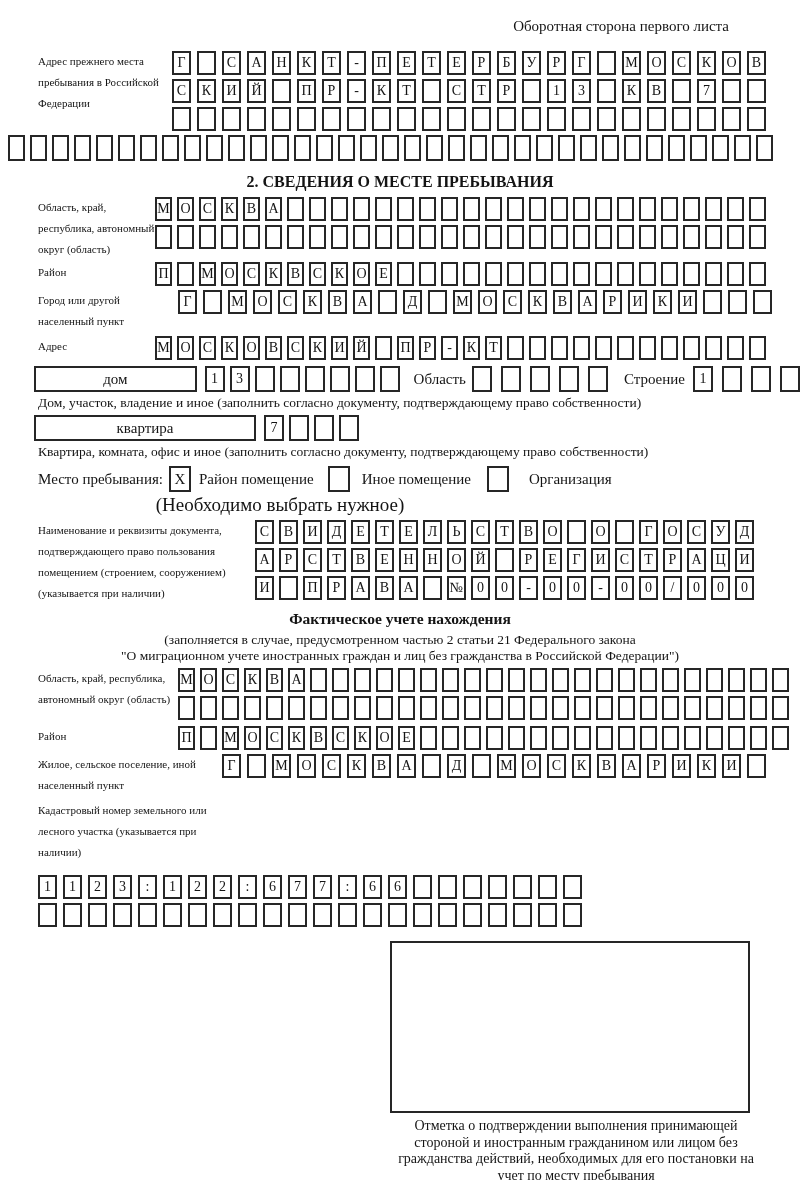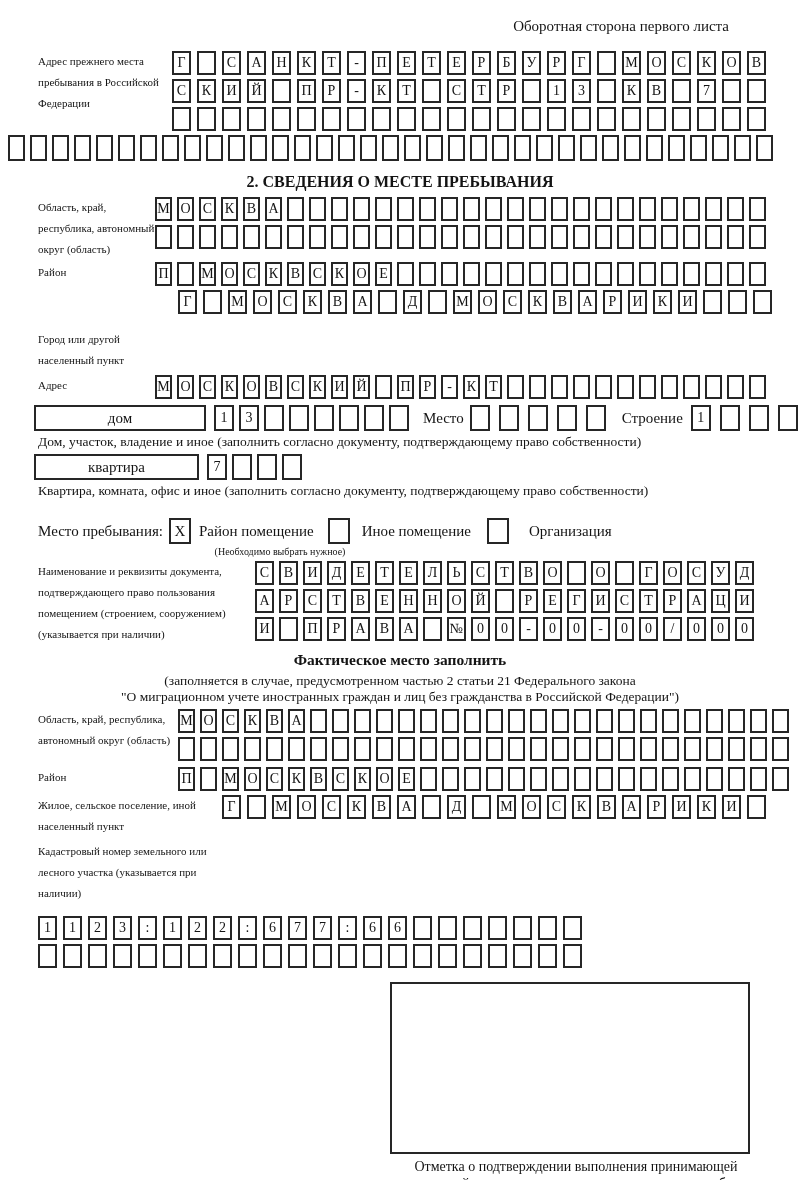--- a/index.html
+++ b/index.html
@@ -268,21 +268,21 @@
         <span class="cell"></span>
         <span class="cell"></span>
         <span class="cell"></span>
         <span class="cell"></span>
         <span class="cell"></span>
         <span class="cell"></span>
       </div>
   </div>
 
   <div class="frow ml38 mb4">
-    <div class="label" style="width:140px;margin-top:39px;">Город или другой населенный пункт</div>
+    <div class="label" style="width:140px;">Город или другой населенный пункт</div>
     <div class="cellrow row-a">
         <span class="cell">Г</span>
         <span class="cell"></span>
         <span class="cell">М</span>
         <span class="cell">О</span>
         <span class="cell">С</span>
         <span class="cell">К</span>
         <span class="cell">В</span>
         <span class="cell">А</span>
         <span class="cell"></span>
@@ -343,59 +343,59 @@
     <div class="cellrow row-f" style="margin-left:8px;">
         <span class="cell">1</span>
         <span class="cell">3</span>
         <span class="cell"></span>
         <span class="cell"></span>
         <span class="cell"></span>
         <span class="cell"></span>
         <span class="cell"></span>
         <span class="cell"></span>
       </div>
-    <div class="inline-lbl" style="margin:0 6px 0 14px;">Место</div>
+    <div class="inline-lbl" style="margin:0 6px 0 14px;">Область</div>
     <div class="cellrow row-f" style="gap:9px;">
         <span class="cell"></span>
         <span class="cell"></span>
         <span class="cell"></span>
         <span class="cell"></span>
         <span class="cell"></span>
       </div>
     <div class="inline-lbl" style="margin:0 8px 0 16px;">Строение</div>
     <div class="cellrow row-f" style="gap:9px;">
         <span class="cell">1</span>
         <span class="cell"></span>
         <span class="cell"></span>
         <span class="cell"></span>
       </div>
   </div>
   <div class="note-left">Дом, участок, владение и иное (заполнить согласно документу, подтверждающему право собственности)</div>
 
   <div class="frow" style="margin:2px 0 0 34px;align-items:center;">
-    <div class="widebox" style="width:165px;">квартира</div>
+    <div class="widebox" style="width:222px;">квартира</div>
     <div class="cellrow row-f" style="margin-left:8px;">
         <span class="cell">7</span>
         <span class="cell"></span>
         <span class="cell"></span>
         <span class="cell"></span>
       </div>
   </div>
   <div class="note-left">Квартира, комната, офис и иное (заполнить согласно документу, подтверждающему право собственности)</div>
 
-  <div class="frow ml38" style="margin-top:19px;align-items:flex-end;">
+  <div class="frow ml38" style="margin-top:6px;align-items:flex-end;">
     <div class="inline-lbl">Место пребывания:</div>
     <div class="chk" style="margin-left:6px;">X</div>
     <div class="inline-lbl" style="margin-left:8px;">Район помещение</div>
     <div class="chk" style="margin-left:14px;"></div>
     <div class="inline-lbl" style="margin-left:12px;">Иное помещение</div>
     <div class="chk" style="margin-left:16px;"></div>
     <div class="inline-lbl" style="margin-left:20px;">Организация</div>
   </div>
-  <div style="font-size:10px;margin:2px 0 4px 0;width:560px;text-align:center;">(Необходимо выбрать нужное)</div>
+  <div style="font-size:19px;margin:2px 0 4px 0;width:560px;text-align:center;">(Необходимо выбрать нужное)</div>
 
   <div class="frow ml38" style="margin-top:4px;">
     <div class="label" style="width:217px;">Наименование и реквизиты документа, подтверждающего право пользования помещением (строением, сооружением) (указывается при наличии)</div>
     <div class="rowstack">
       <div class="cellrow row-d">
           <span class="cell">С</span>
           <span class="cell">В</span>
           <span class="cell">И</span>
           <span class="cell">Д</span>
           <span class="cell">Е</span>
@@ -458,21 +458,21 @@
           <span class="cell">0</span>
           <span class="cell">0</span>
           <span class="cell">/</span>
           <span class="cell">0</span>
           <span class="cell">0</span>
           <span class="cell">0</span>
         </div>
     </div>
   </div>
 
-  <div class="sub-title">Фактическое место заполнить</div>
+  <div class="sub-title">Фактическое учете нахождения</div>
   <div style="text-align:center;font-size:13.5px;">(заполняется в случае, предусмотренном частью 2 статьи 21 Федерального закона</div>
   <div style="text-align:center;font-size:13.5px;margin-bottom:4px;">"О миграционном учете иностранных граждан и лиц без гражданства в Российской Федерации")</div>
 
   <div class="frow ml38">
     <div class="label" style="width:140px;">Область, край, республика, автономный округ (область)</div>
     <div class="rowstack">
       <div class="cellrow row-c">
           <span class="cell">М</span>
           <span class="cell">О</span>
           <span class="cell">С</span>

